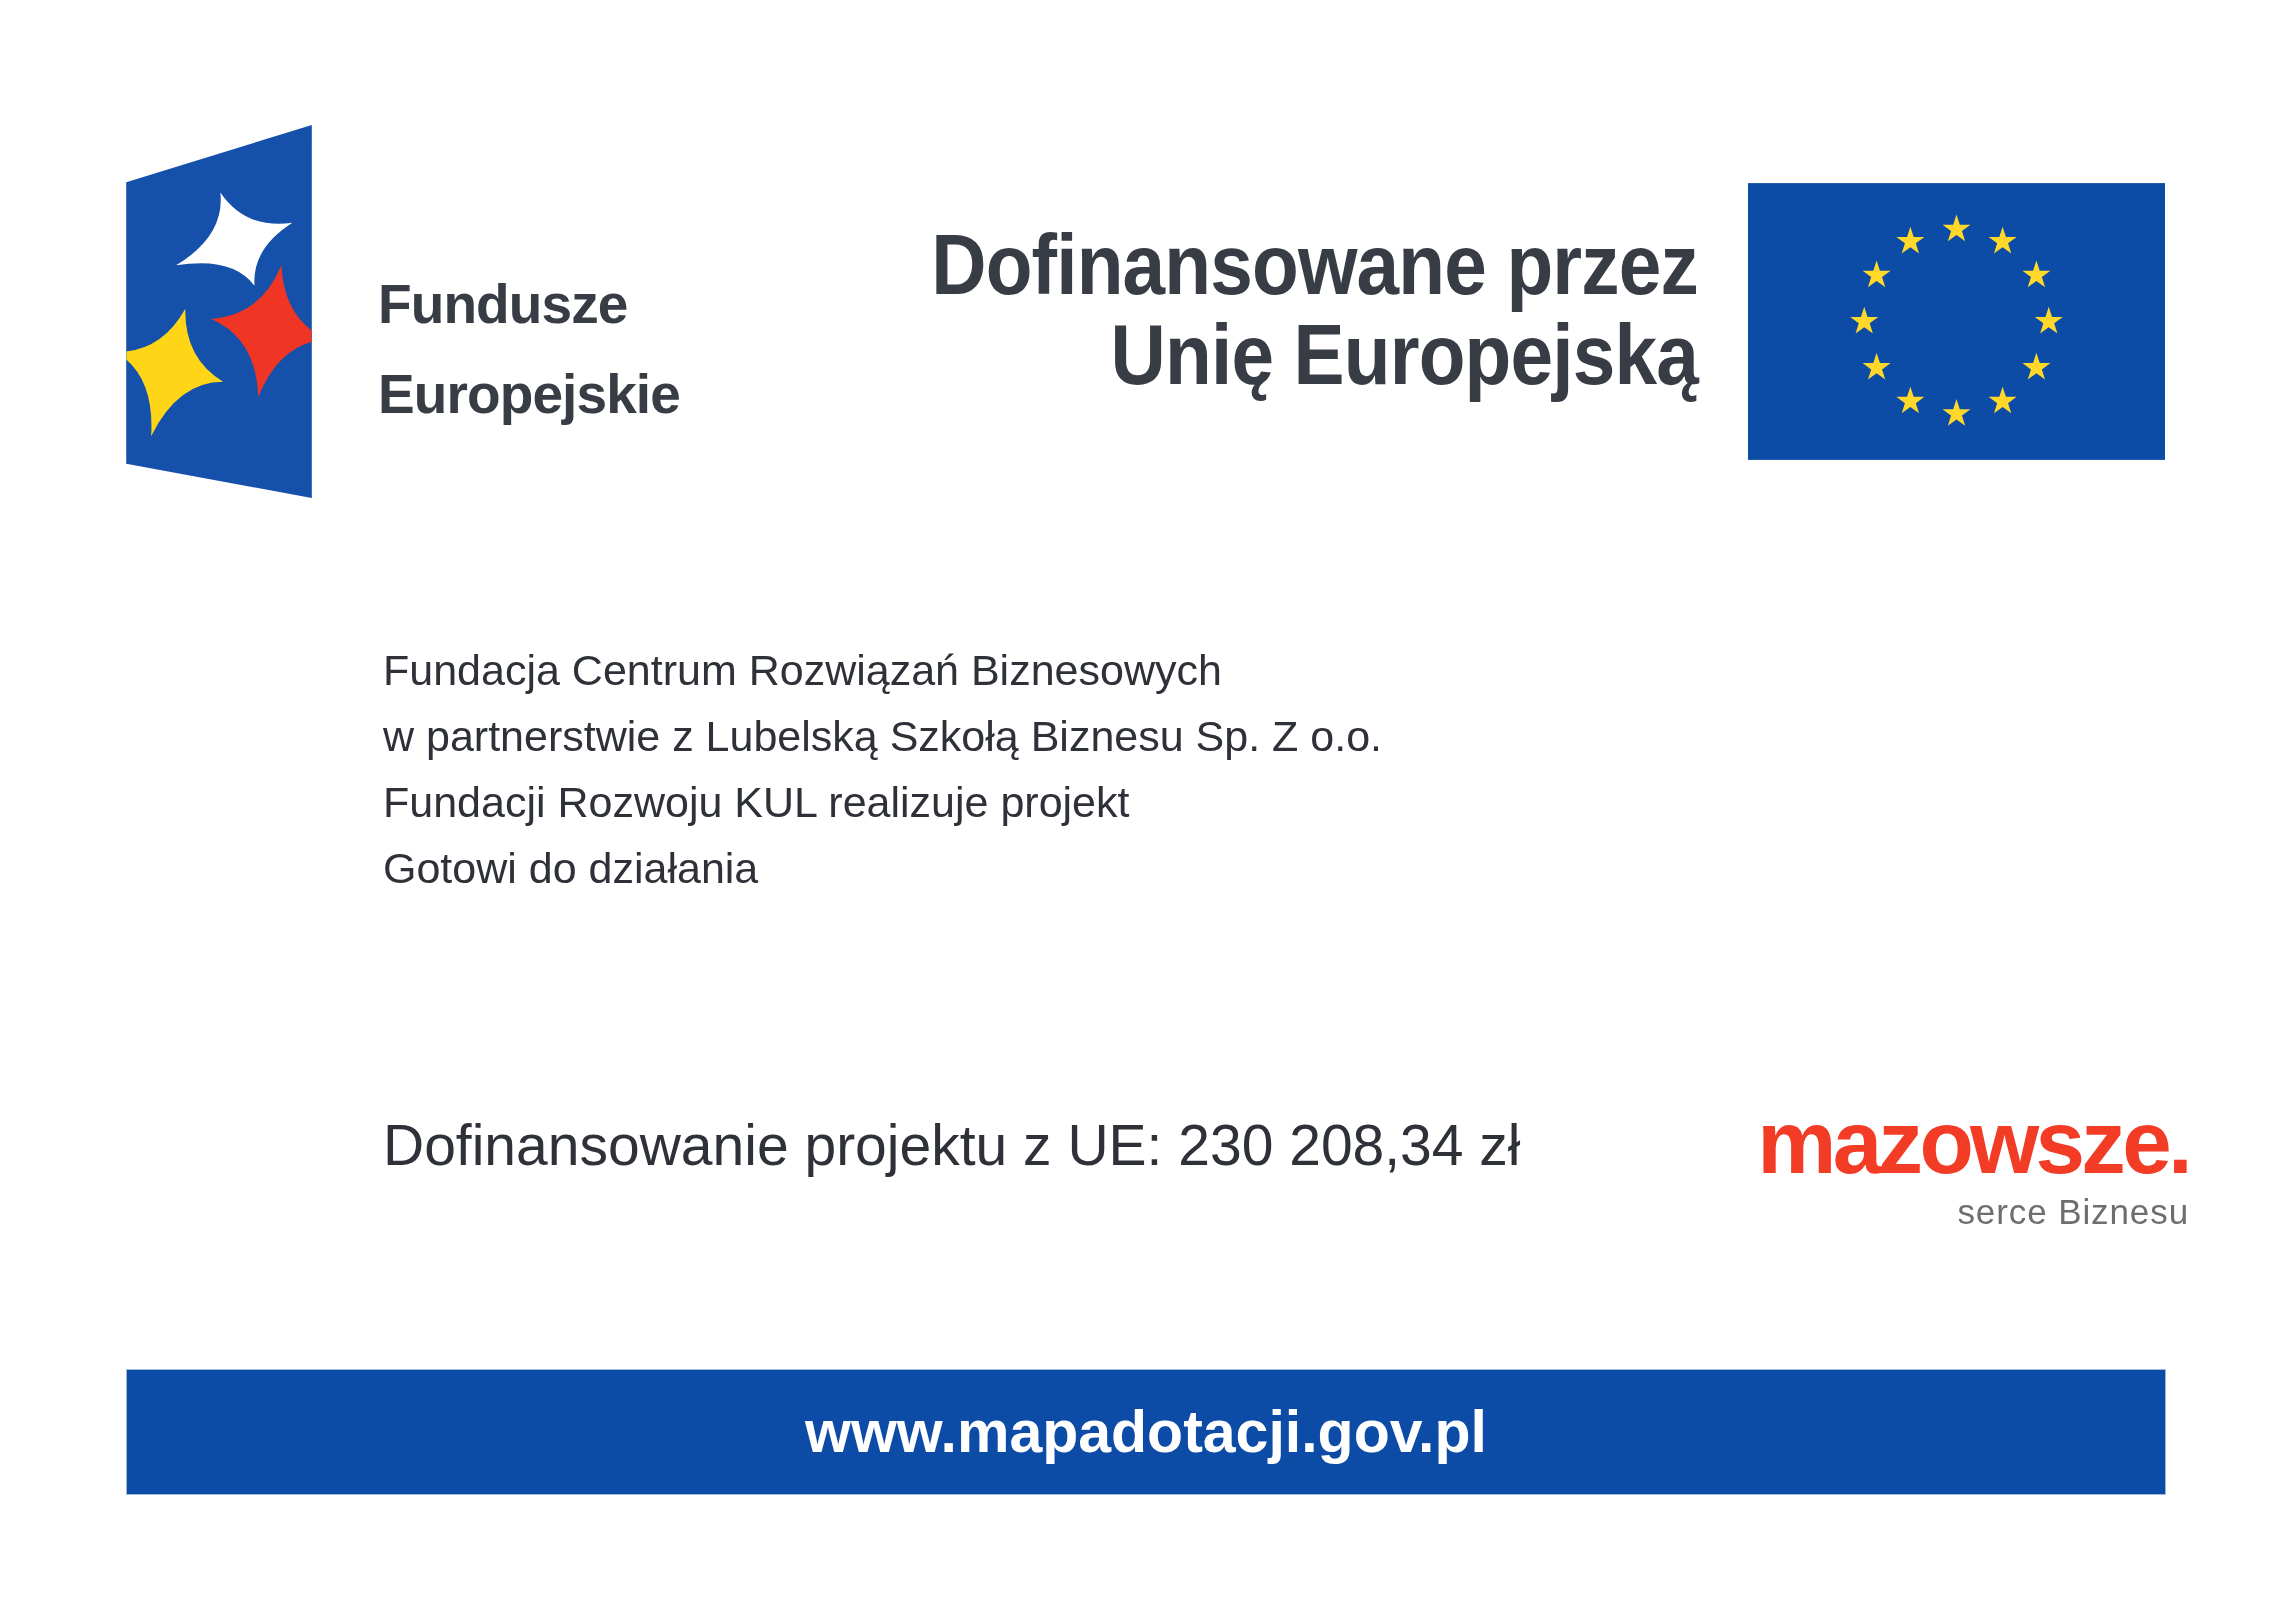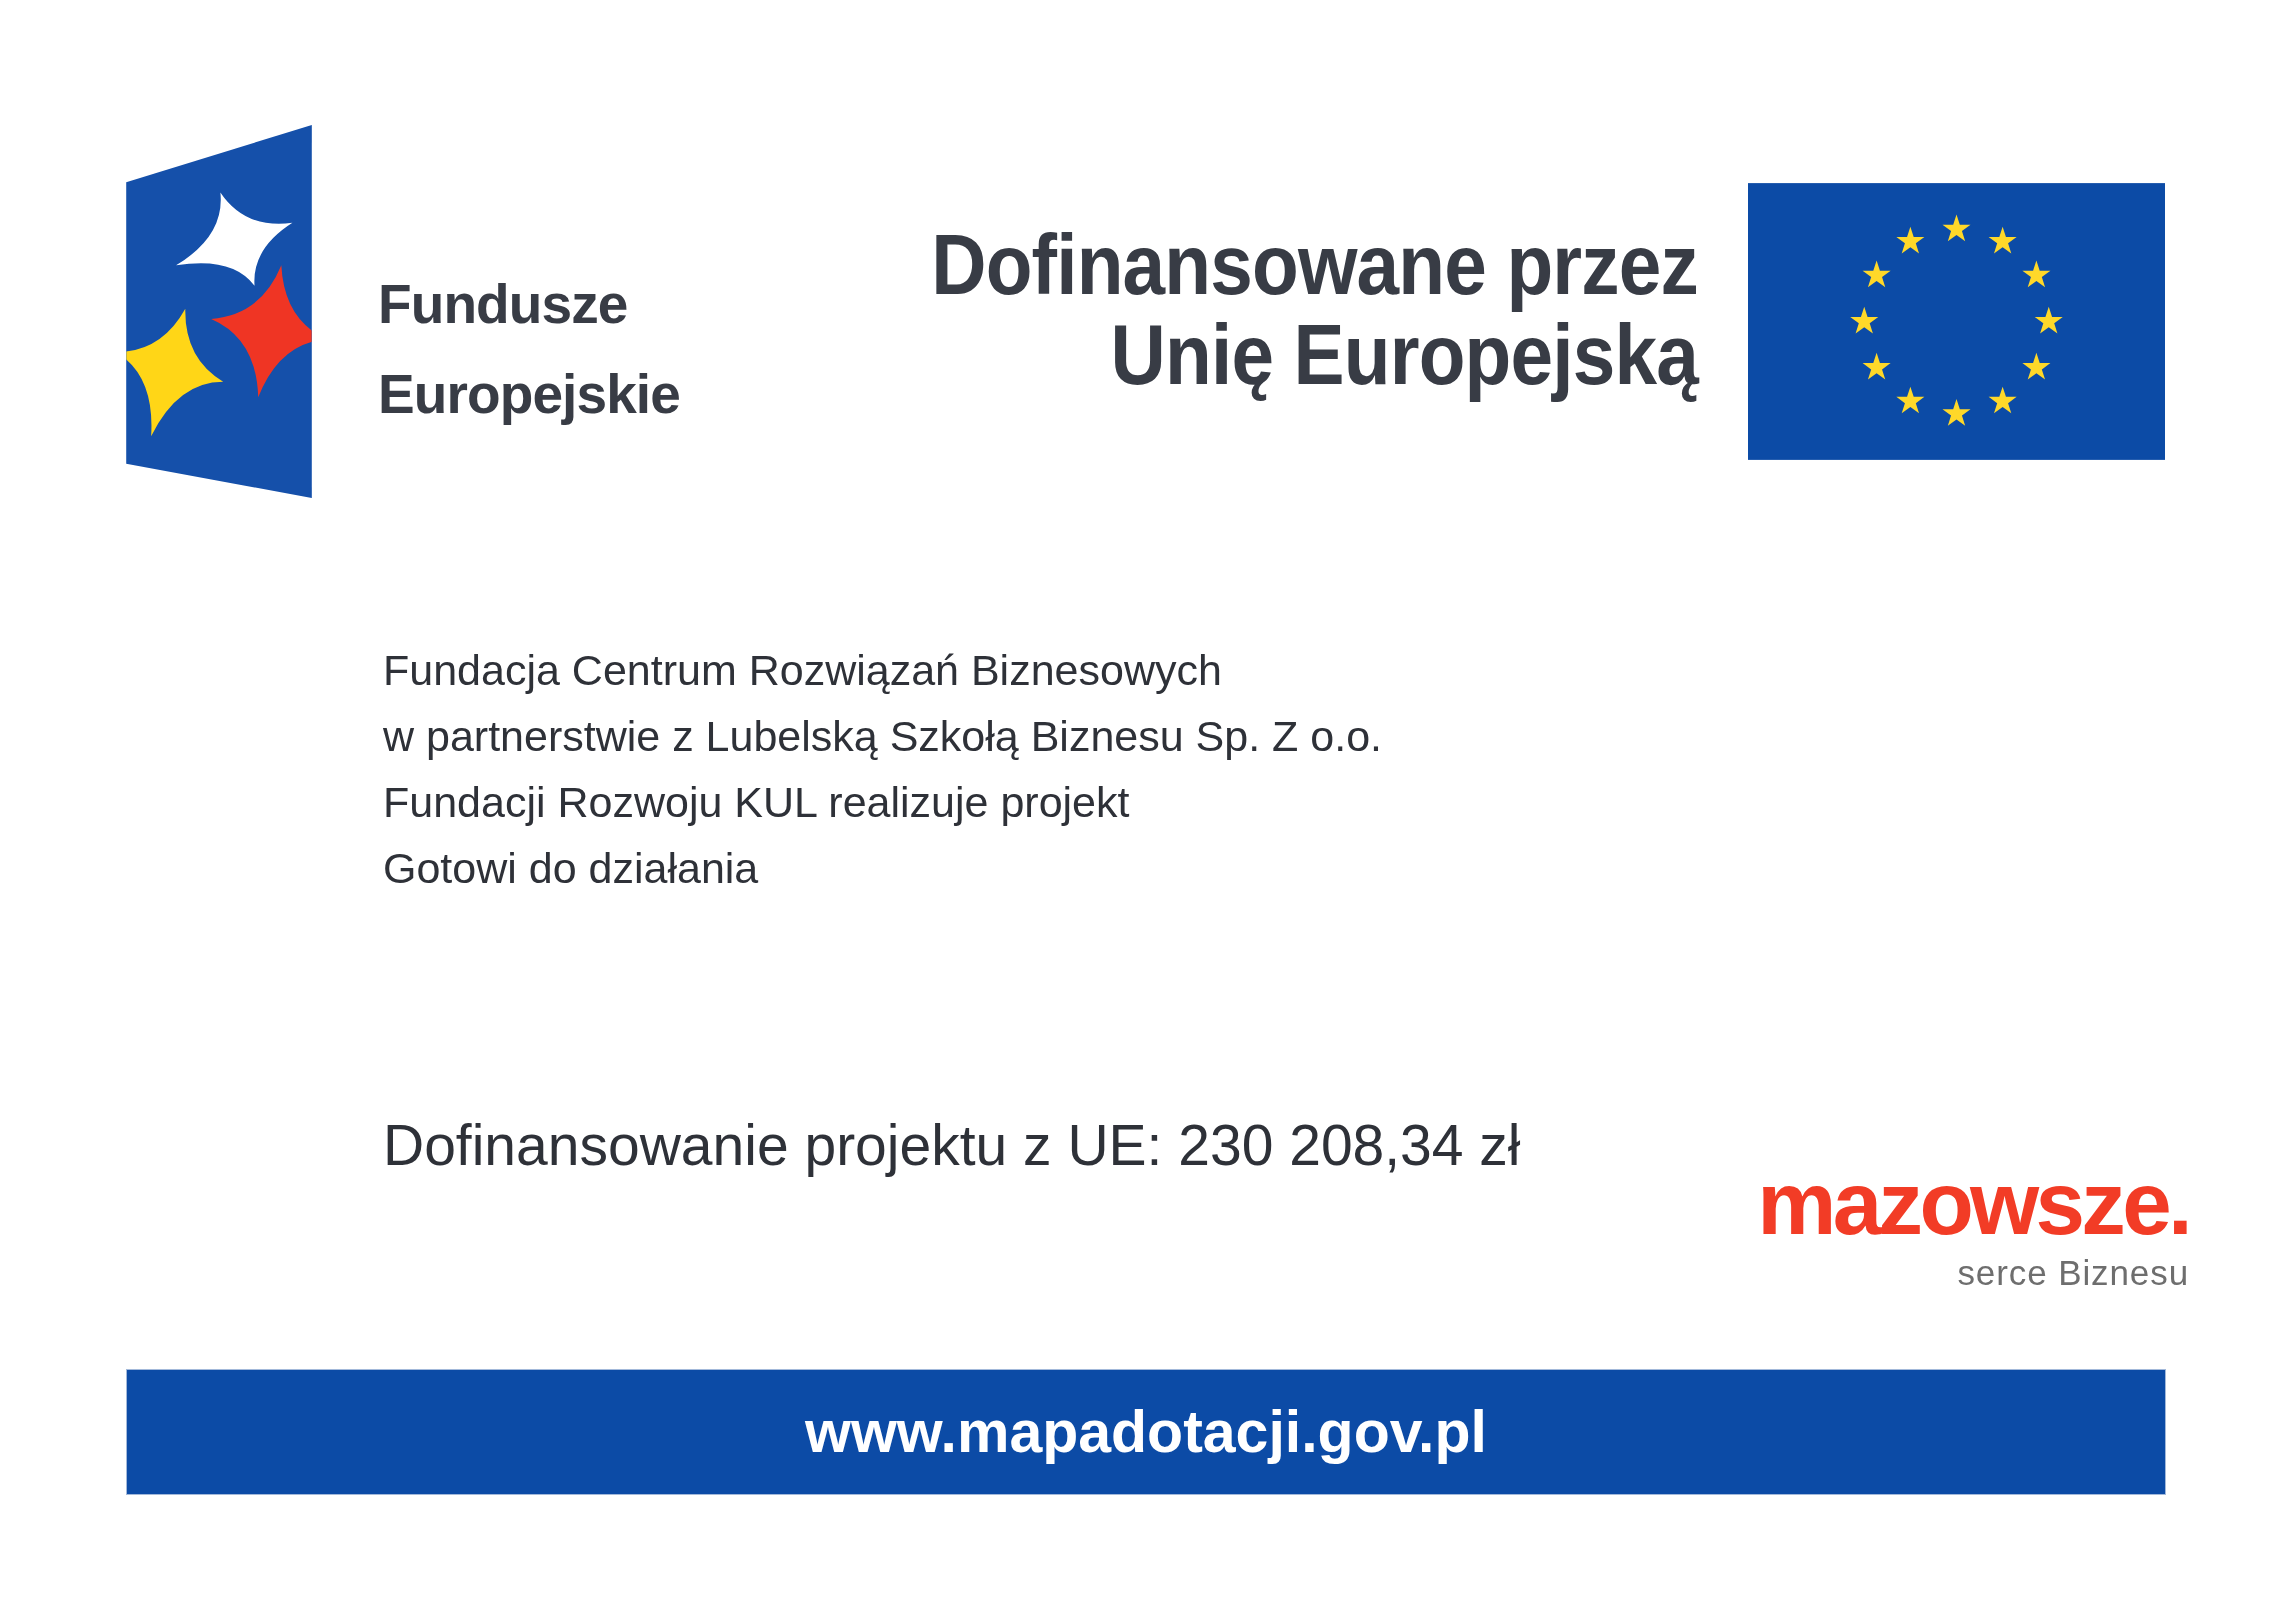--- a/index.html
+++ b/index.html
@@ -34,21 +34,21 @@
     font-size: 43px; line-height: 66px; font-weight: 400;
     color: #2E3138; white-space: nowrap;
   }
   .funding-line {
     position: absolute; left: 383px; top: 1112px;
     font-size: 57px; line-height: 66px; font-weight: 400;
     color: #2E3138; white-space: nowrap;
   }
 
   
-  .mazowsze { position: absolute; right: 102px; top: 1159px; text-align: right; }
+  .mazowsze { position: absolute; right: 102px; top: 1098px; text-align: right; }
   .mazowsze-word {
     font-size: 89px; line-height: 89px; font-weight: 700;
     color: #F23C26; letter-spacing: -3.7px; white-space: nowrap;
   }
   .mazowsze-sub {
     margin-top: 5.5px;
     font-size: 35px; line-height: 37px; font-weight: 400;
     color: #6E6E6E; letter-spacing: 0.9px;
   }
 

